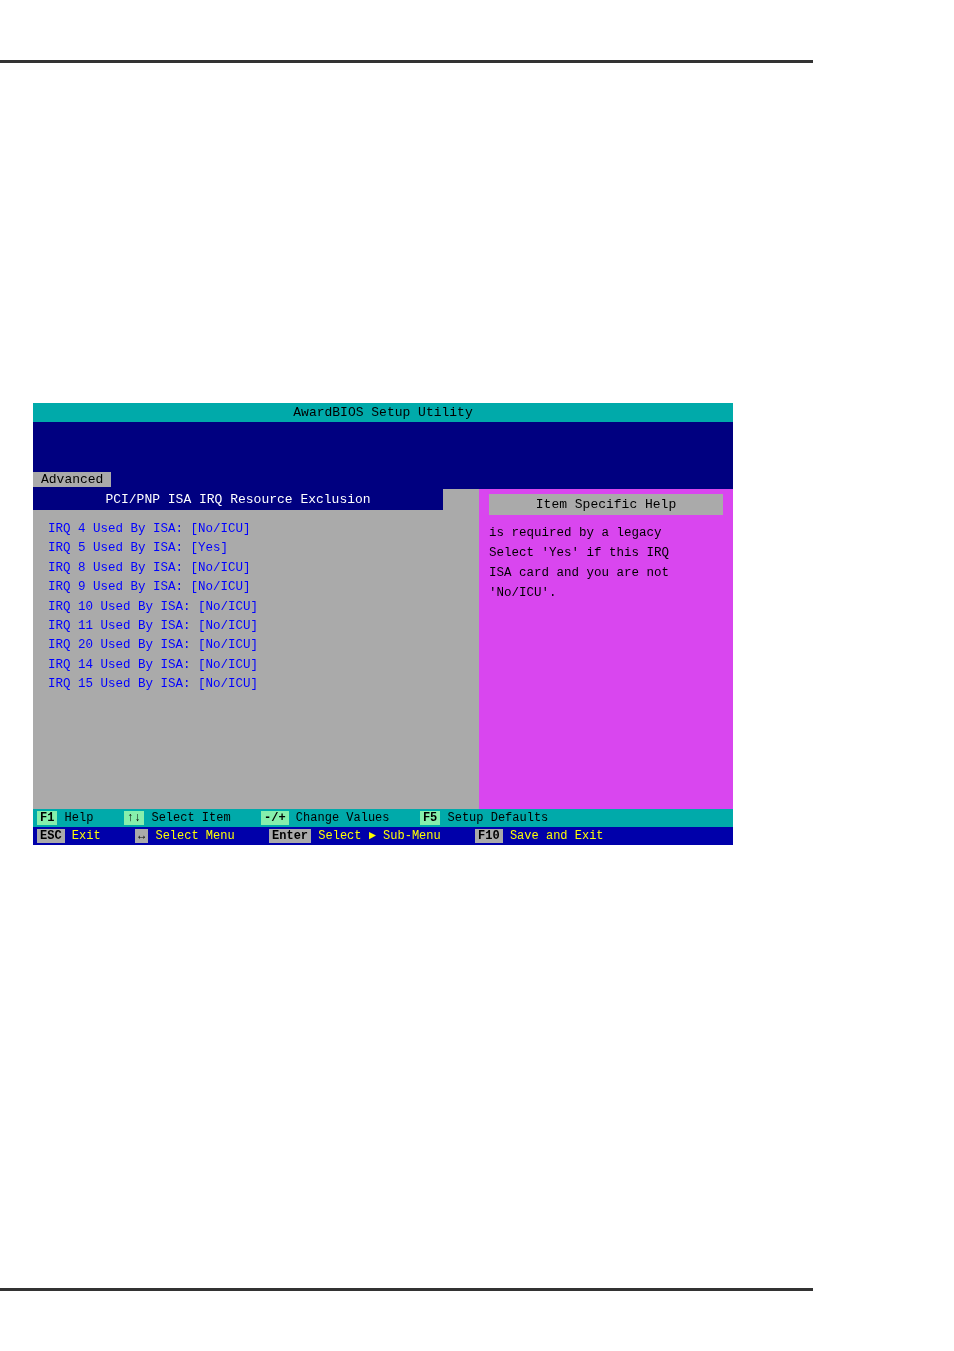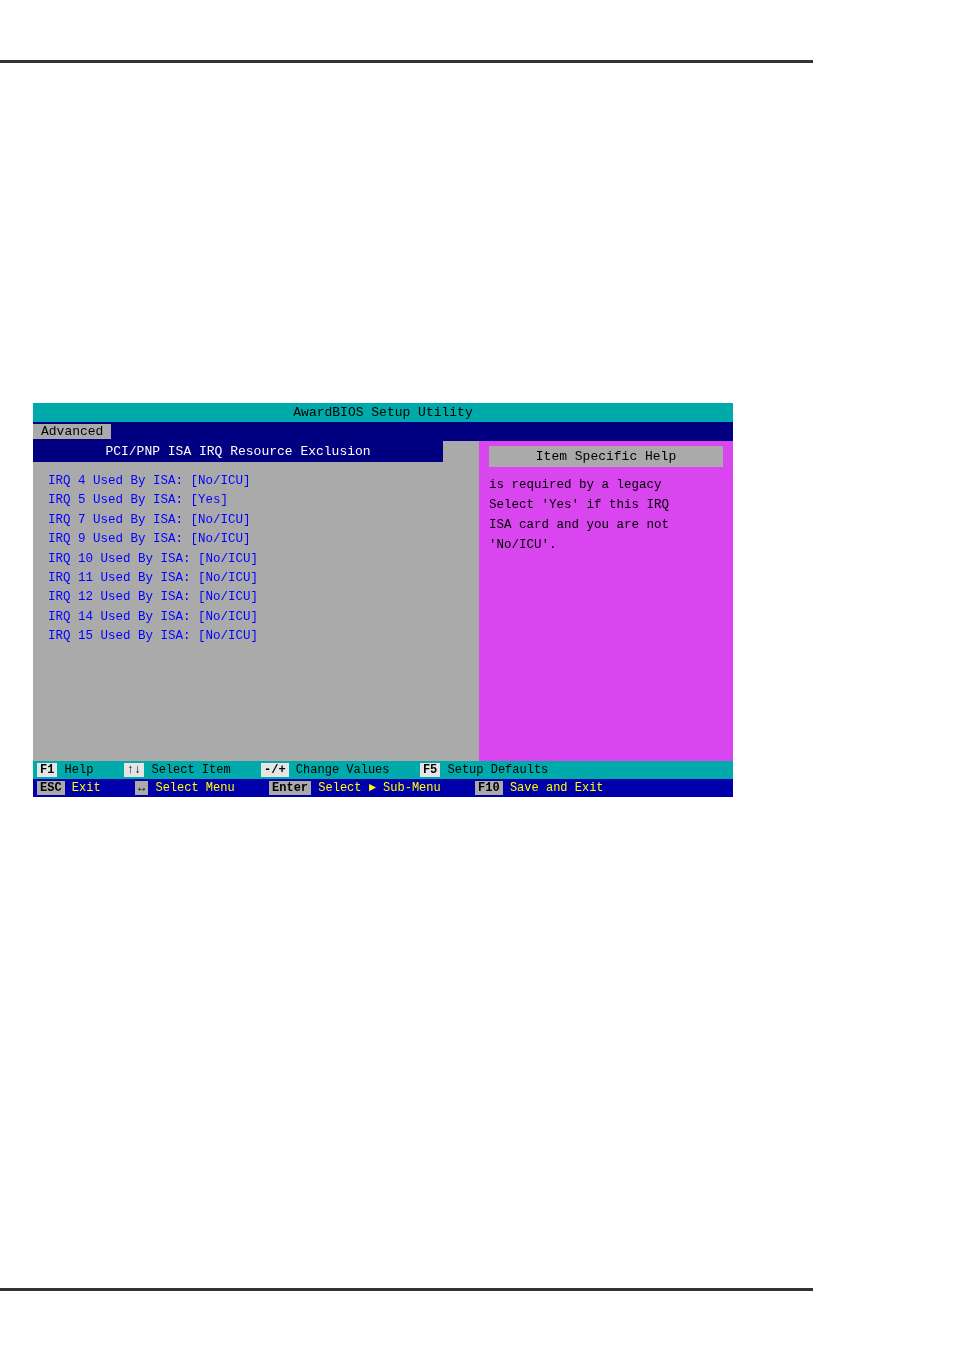--- a/index.html
+++ b/index.html
@@ -55,20 +55,21 @@
     .menu-bar {
       background: #000080;
       display: flex;
       padding: 2px 0;
     }
 
     .menu-item {
       color: #ffffff;
       padding: 0 8px;
       font-size: 13px;
+      margin-top: 48px;
     }
 
     .menu-item.active {
       background: #aaaaaa;
       color: #000000;
     }
 
     
     .main-area {
       display: flex;
@@ -141,21 +142,21 @@
     }
 
     .status-item {
       color: #000000;
       font-size: 12px;
       margin-right: 16px;
       white-space: nowrap;
     }
 
     .status-key {
-      background: #e5e5e5;
+      background: #86efac;
       color: #000000;
       padding: 0 3px;
       font-size: 12px;
       font-weight: bold;
     }
 
     .status-bar-bottom {
       background: #0000aa;
       display: flex;
       align-items: center;
@@ -209,25 +210,25 @@
     <div class="main-area">
 
       <div class="left-panel">
         <div class="section-header">
           <span>PCI/PNP ISA IRQ Resource Exclusion</span>
         </div>
         <div class="irq-list" id="irq-list">
 
             <div class="irq-row"><span>IRQ  4 Used By ISA: </span><span class="normal-value">[No/ICU]</span></div>
             <div class="irq-row"><span>IRQ  5 Used By ISA: </span><span class="normal-value">[Yes]</span></div>
-            <div class="irq-row"><span>IRQ  7 Used By ISA: </span><span class="normal-value">[No/ICU]</span></div>
+            <div class="irq-row"><span>IRQ  8 Used By ISA: </span><span class="normal-value">[No/ICU]</span></div>
             <div class="irq-row"><span>IRQ  9 Used By ISA: </span><span class="normal-value">[No/ICU]</span></div>
             <div class="irq-row"><span>IRQ 10 Used By ISA: </span><span class="normal-value">[No/ICU]</span></div>
             <div class="irq-row"><span>IRQ 11 Used By ISA: </span><span class="normal-value">[No/ICU]</span></div>
-            <div class="irq-row"><span>IRQ 12 Used By ISA: </span><span class="normal-value">[No/ICU]</span></div>
+            <div class="irq-row"><span>IRQ 20 Used By ISA: </span><span class="normal-value">[No/ICU]</span></div>
             <div class="irq-row"><span>IRQ 14 Used By ISA: </span><span class="normal-value">[No/ICU]</span></div>
             <div class="irq-row"><span>IRQ 15 Used By ISA: </span><span class="normal-value">[No/ICU]</span></div>
           </div>
       </div>
 
       <div class="right-panel">
         <div class="help-header">
           <span>Item Specific Help</span>
         </div>
         <div class="help-text" id="help-text">

